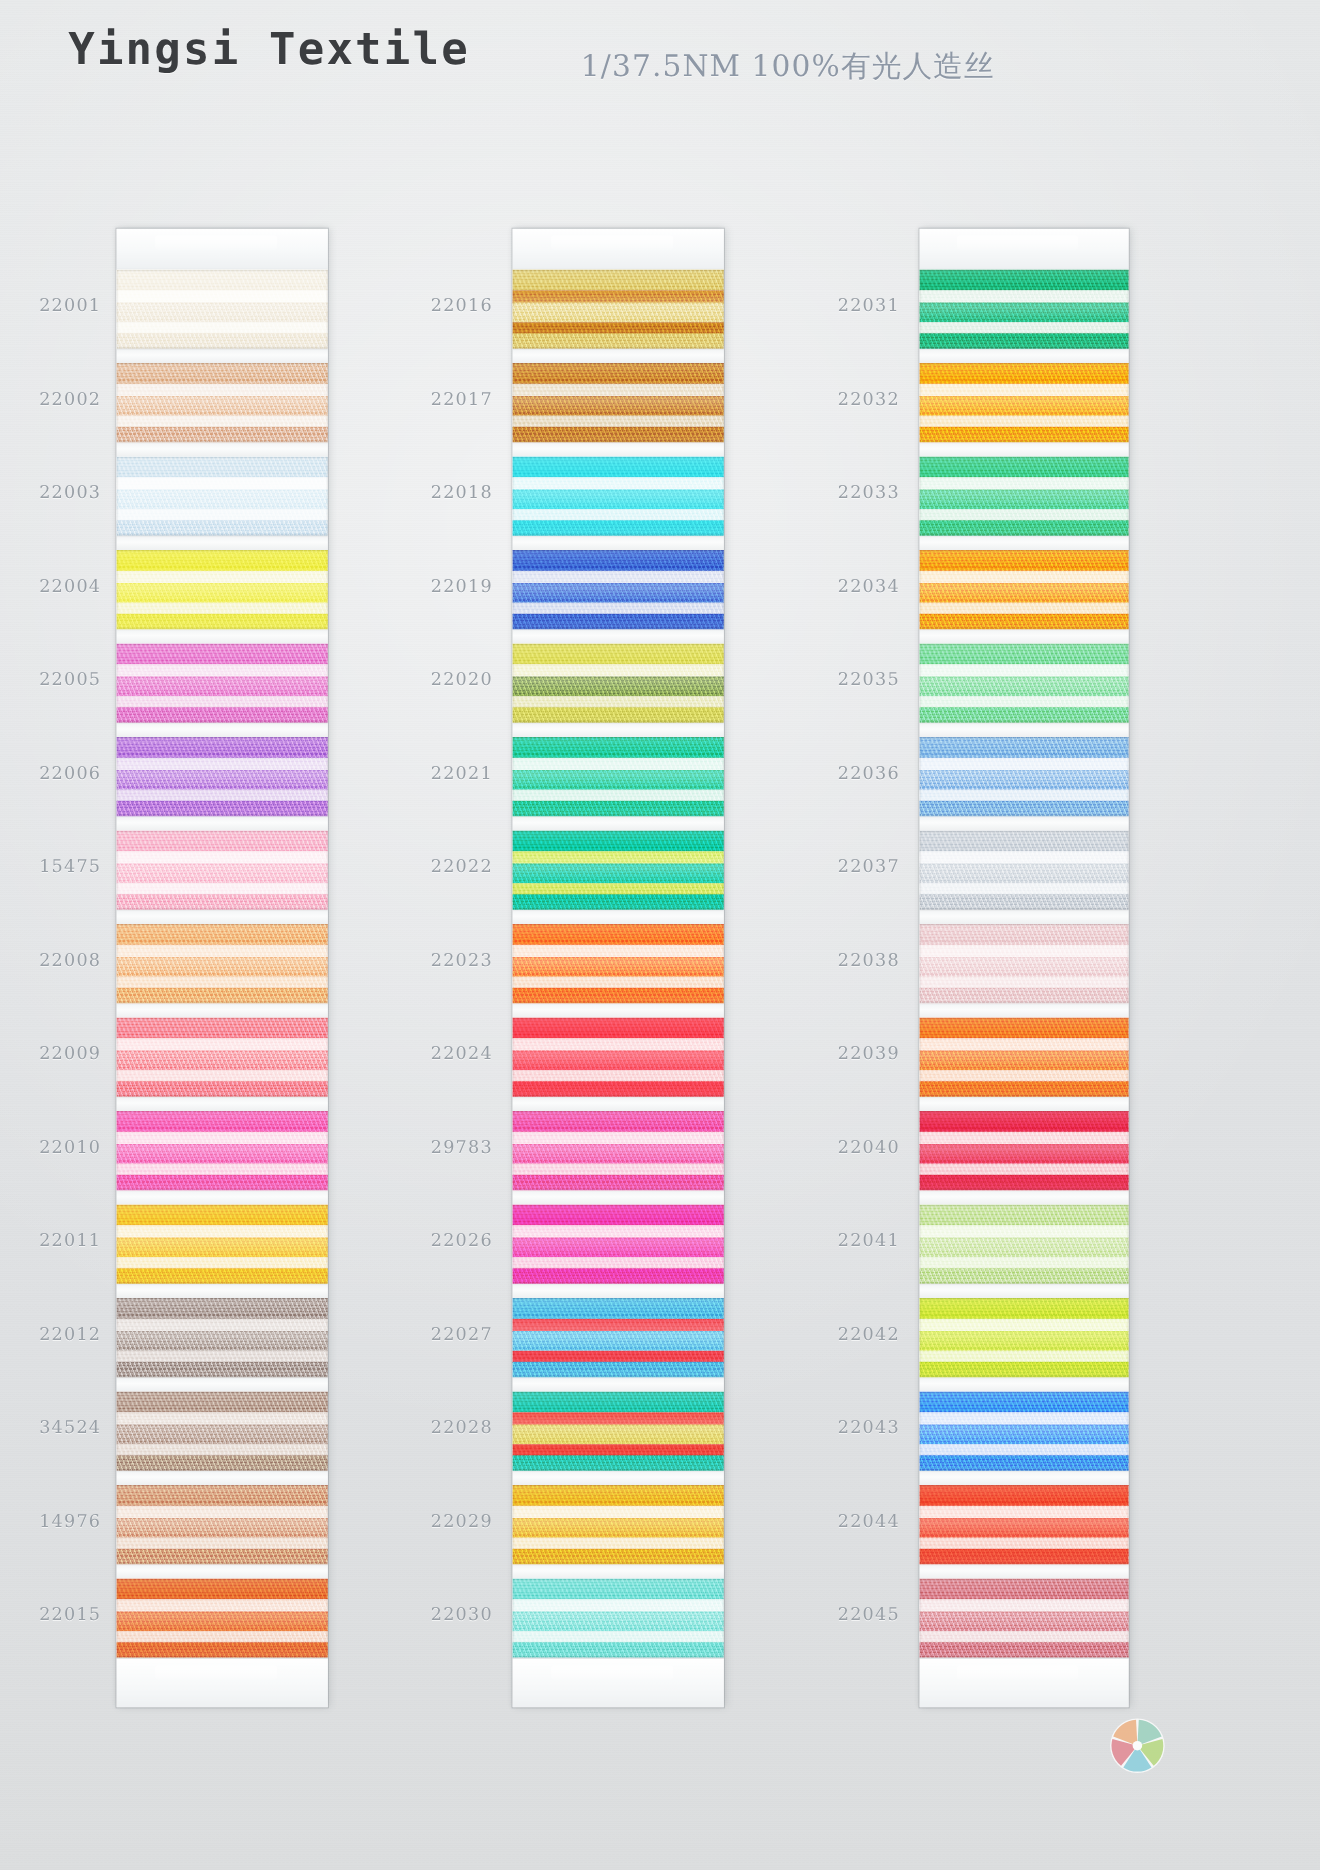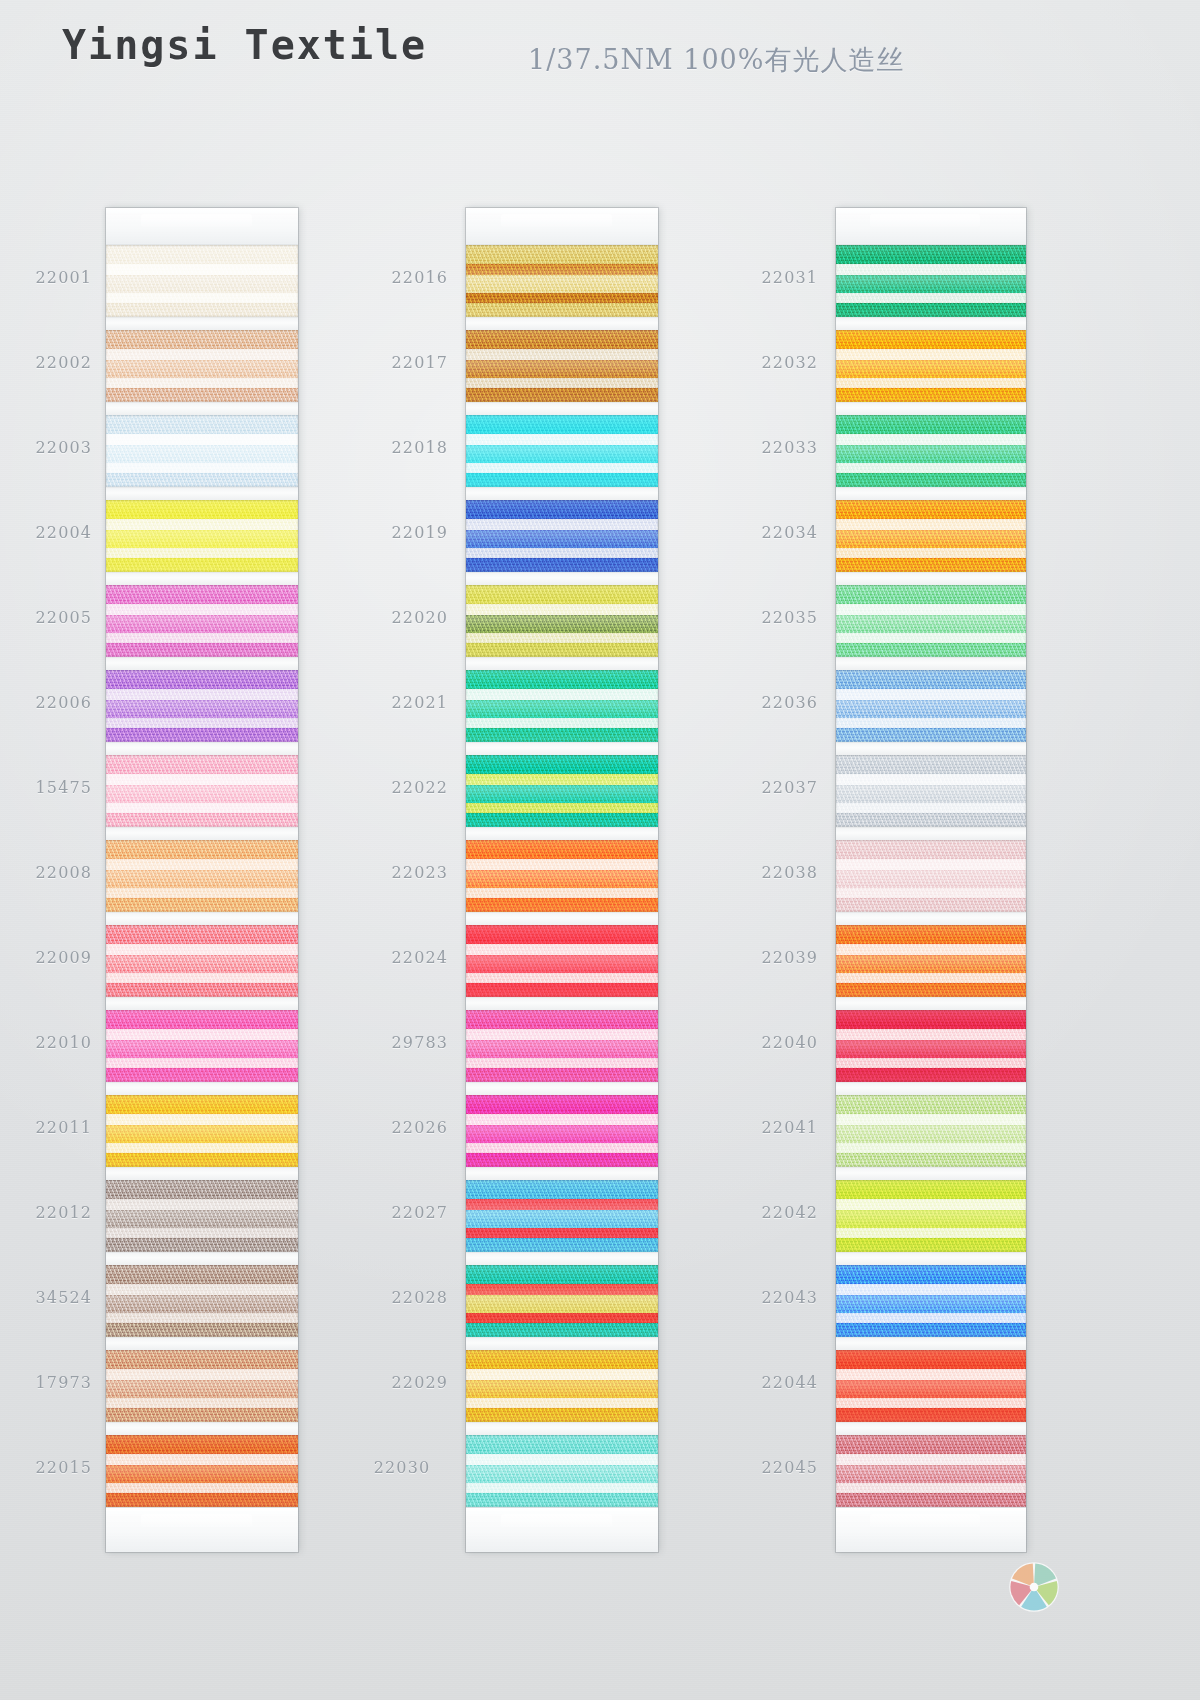--- a/index.html
+++ b/index.html
@@ -338,21 +338,21 @@
     <div class="label" style="top: 315px;">22004</div>
     <div class="label" style="top: 400px;">22005</div>
     <div class="label" style="top: 485px;">22006</div>
     <div class="label" style="top: 570px;">15475</div>
     <div class="label" style="top: 655px;">22008</div>
     <div class="label" style="top: 740px;">22009</div>
     <div class="label" style="top: 825px;">22010</div>
     <div class="label" style="top: 910px;">22011</div>
     <div class="label" style="top: 995px;">22012</div>
     <div class="label" style="top: 1080px;">34524</div>
-    <div class="label" style="top: 1165px;">17973</div>
+    <div class="label" style="top: 1165px;">14976</div>
     <div class="label" style="top: 1250px;">22015</div>
   </div>
 <div class="col" id="col-1">
     <div class="strip">
       <div class="sleeve"></div>
       <div class="swatch" style="height: 72px;">
         <div class="bands">
           <div class="band" style="top: 0px; height: 19.32px; background: rgb(217, 193, 94);"></div>
           <div class="band" style="top: 18.72px; height: 12.12px; background: rgb(201, 113, 29);"></div>
           <div class="band" style="top: 30.24px; height: 17.88px; background: rgb(227, 206, 116);"></div>
@@ -539,21 +539,21 @@
     <div class="label" style="top: 400px;">22020</div>
     <div class="label" style="top: 485px;">22021</div>
     <div class="label" style="top: 570px;">22022</div>
     <div class="label" style="top: 655px;">22023</div>
     <div class="label" style="top: 740px;">22024</div>
     <div class="label" style="top: 825px;">29783</div>
     <div class="label" style="top: 910px;">22026</div>
     <div class="label" style="top: 995px;">22027</div>
     <div class="label" style="top: 1080px;">22028</div>
     <div class="label" style="top: 1165px;">22029</div>
-    <div class="label" style="top: 1250px; text-align: center;">22030</div>
+    <div class="label" style="top: 1250px;">22030</div>
   </div>
 <div class="col" id="col-2">
     <div class="strip">
       <div class="sleeve"></div>
       <div class="swatch" style="height: 72px;">
         <div class="bands">
           <div class="band" style="top: 0px; height: 19.32px; background: rgb(19, 166, 101);"></div>
           <div class="band" style="top: 18.72px; height: 12.12px; background: rgb(228, 242, 233);"></div>
           <div class="band" style="top: 30.24px; height: 17.88px; background: rgb(23, 171, 107);"></div>
           <div class="band" style="top: 47.52px; height: 11.4px; background: rgb(223, 239, 229);"></div>

